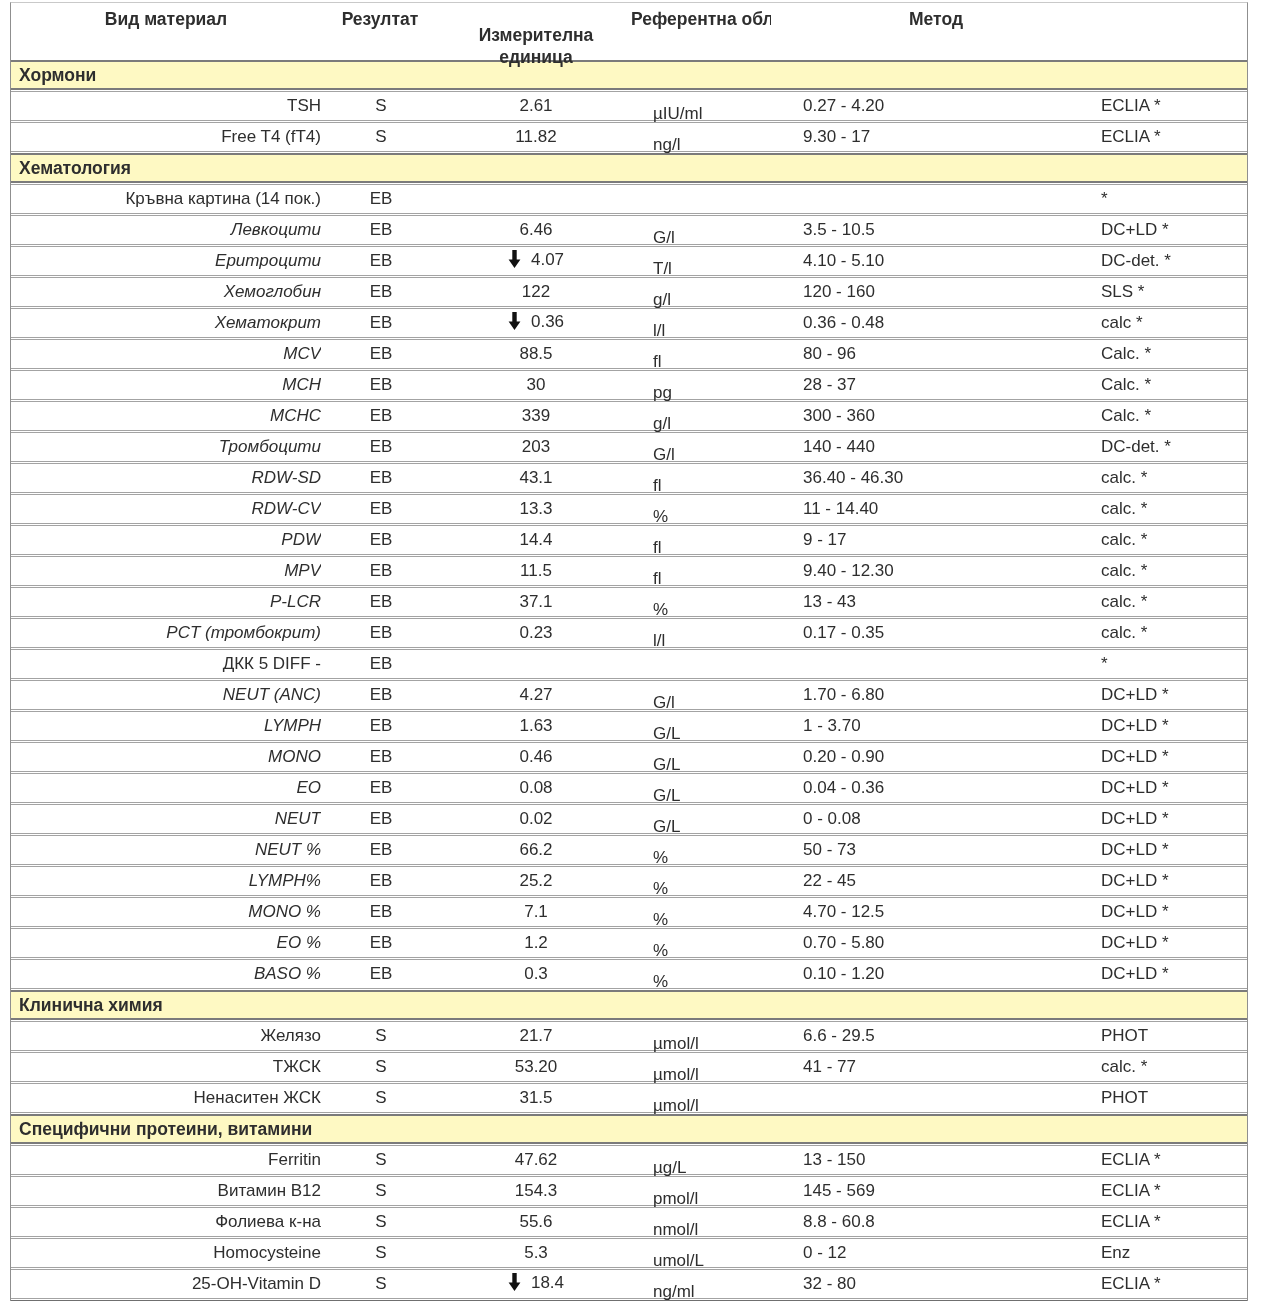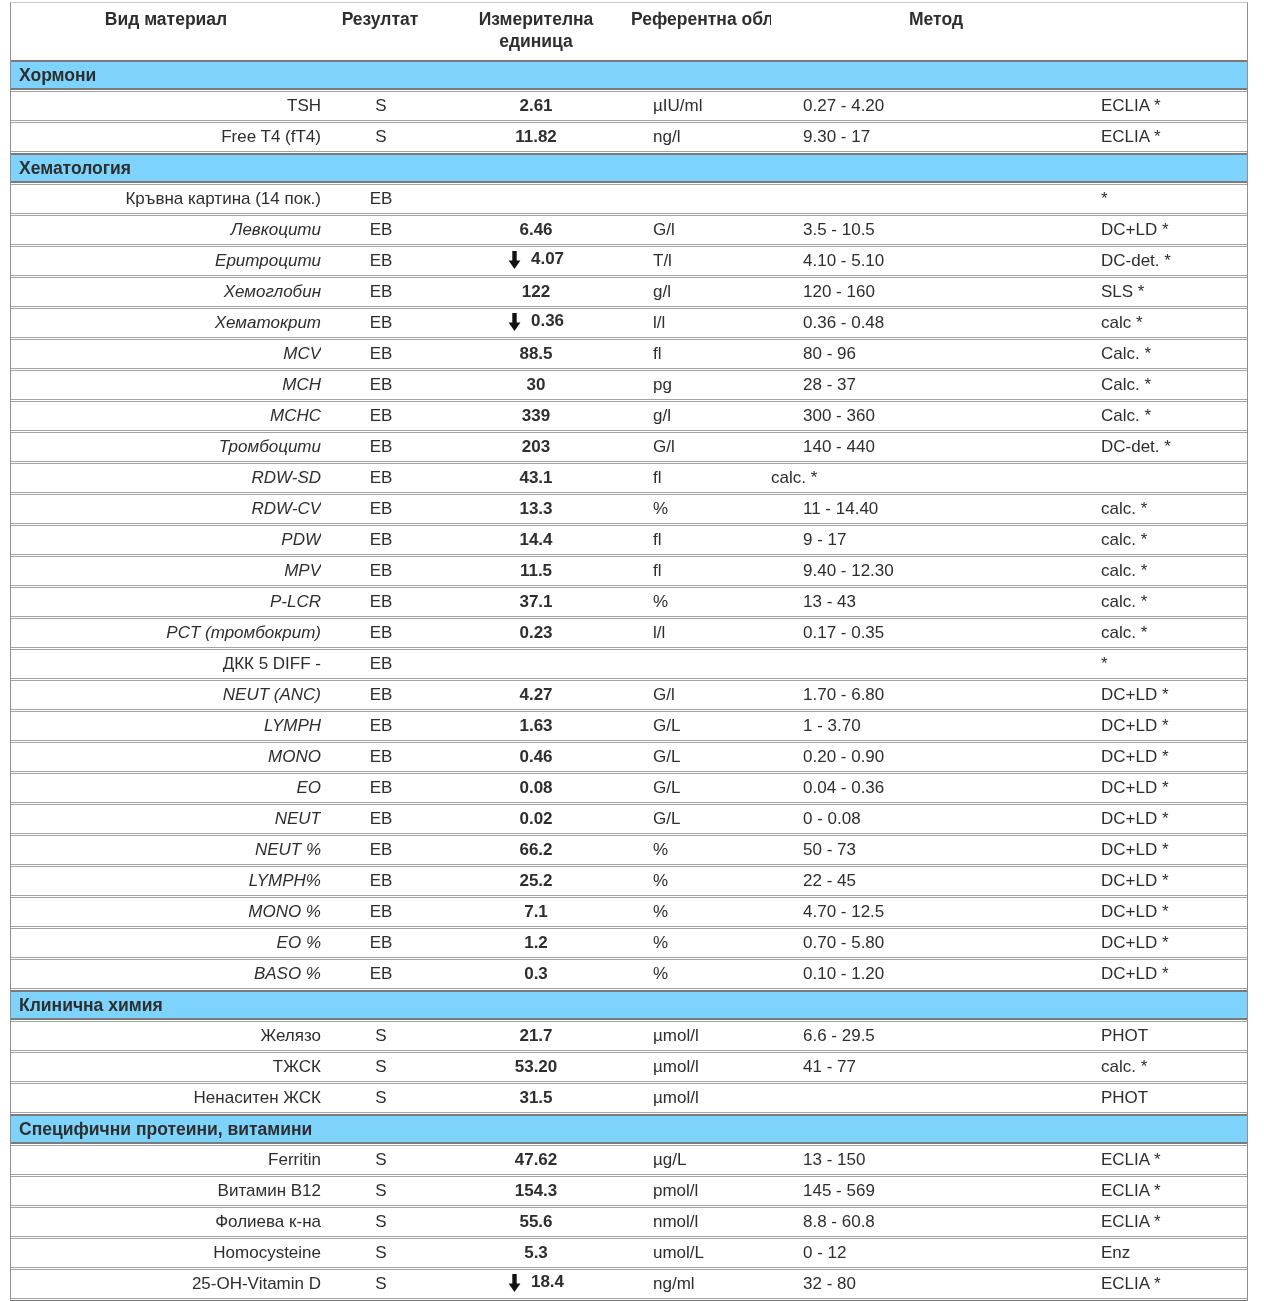--- a/index.html
+++ b/index.html
@@ -33,21 +33,21 @@
     align-items:start;
     padding-top:6px;
   }
   .thead .c1{text-align:left;padding-left:8px;}
   .thead .c2,.thead .c4,.thead .c5,.thead .c6{text-align:center;}
   .thead .c3{text-align:center;padding-right:2px;}
   
   .section{
     height:30px;
     margin-top:1px;
-    background:#7dd3fc;
+    background:#fef9c3;
     border-top:2px solid #7b7b7b;
     border-bottom:2px solid #7b7b7b;
     display:flex;
     align-items:center;
     box-sizing:border-box;
     font-weight:bold;
     font-size:17.5px;
     padding-left:8px;
   }
   
@@ -55,22 +55,22 @@
     height:30px;
     margin-top:1px;
     border-top:1px solid #a3a3a3;
     border-bottom:1px solid #a3a3a3;
   }
   .cell{white-space:nowrap;overflow:hidden;}
   .c1{text-align:right;padding-left:8px;}
   .c1.indent{padding-left:38px;font-style:italic;}
   .c2{text-align:center;}
   .c3{text-align:center;}
-  .c3 .result-wrap{display:inline-flex;align-items:flex-end;gap:10px;font-weight:bold;}
-  .c4{text-align:left;padding-left:22px;}
+  .c3 .result-wrap{display:inline-flex;align-items:flex-start;gap:10px;}
+  .c4{text-align:left;padding-left:22px;margin-top:16px;}
   .c5{text-align:left;padding-left:32px;}
   .c6{text-align:left;}
   .low-arrow{display:inline-flex;line-height:0;}
   
   .partial-row{
     position:relative;
     height:9px;
     margin-top:1px;
     border-top:3px double #6f6f6f;
     overflow:hidden;
@@ -264,20 +264,21 @@
   <div class="grid row">
     <div class="cell c1 indent">RDW-SD</div>
     <div class="cell c2">EB</div>
     <div class="cell c3">
       <span class="result-wrap">
 
         <span>43.1</span>
       </span>
     </div>
     <div class="cell c4">fl</div>
+    <div class="cell c5">36.40 - 46.30</div>
     <div class="cell c6">calc. *</div>
   </div>
 
   <div class="grid row">
     <div class="cell c1 indent">RDW-CV</div>
     <div class="cell c2">EB</div>
     <div class="cell c3">
       <span class="result-wrap">
 
         <span>13.3</span>

